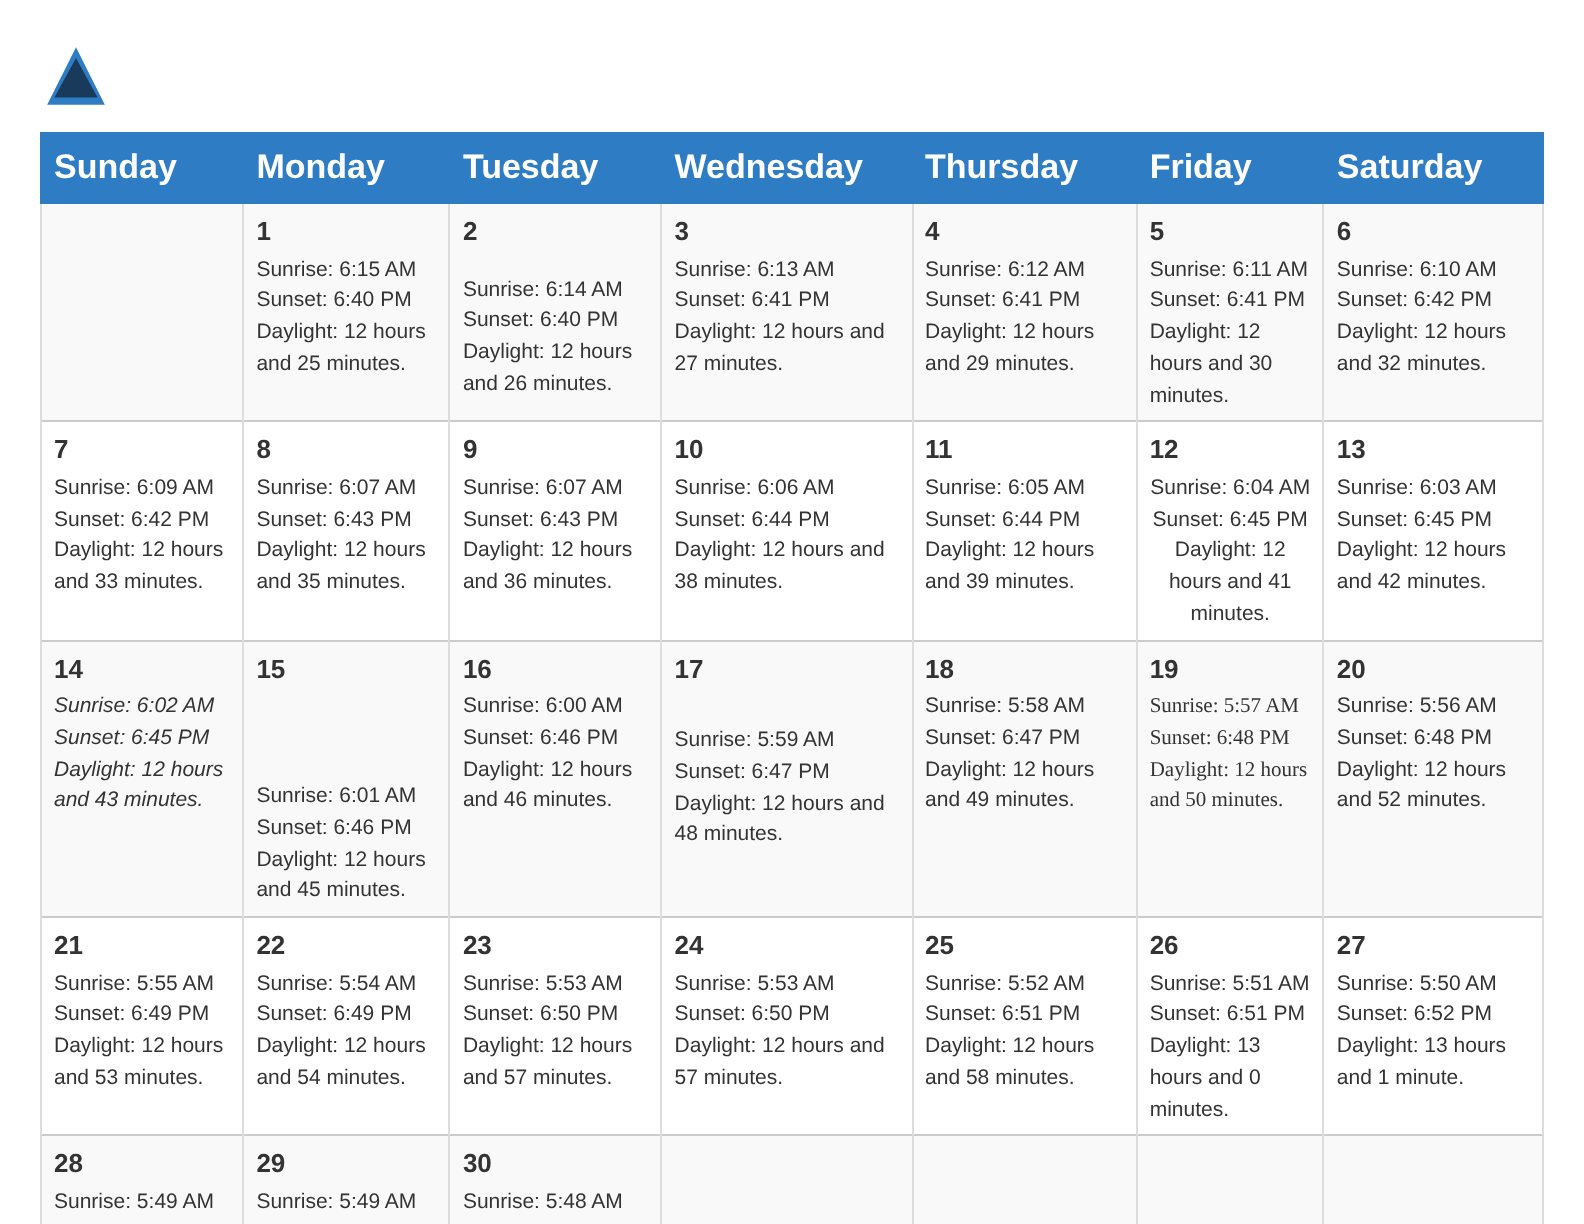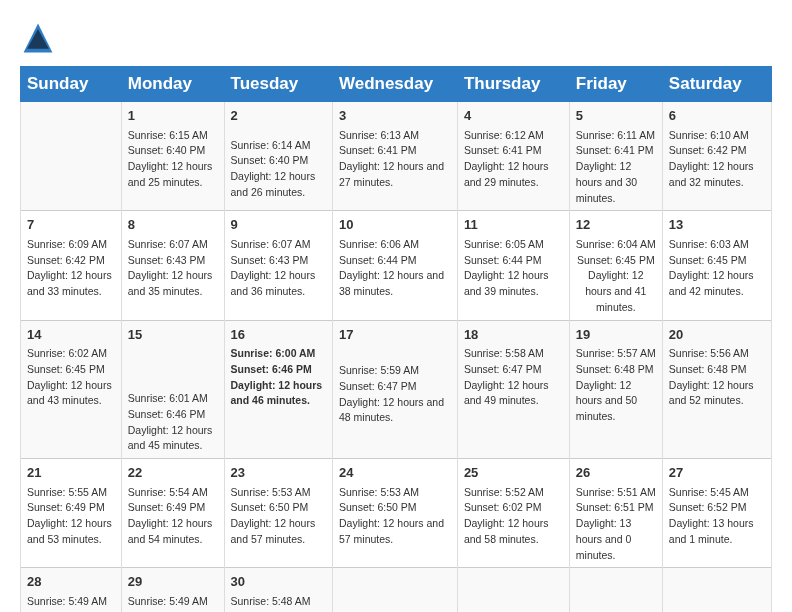--- a/index.html
+++ b/index.html
@@ -203,51 +203,51 @@
         <td>
           <span class="day-num">13</span>
           <div class="cell-info" style="white-space: pre-line;">Sunrise: 6:03 AM
 Sunset: 6:45 PM
 Daylight: 12 hours and 42 minutes.</div>
         </td>
       </tr>
       <tr>
         <td>
           <span class="day-num">14</span>
-          <div class="cell-info" style="white-space: pre-line;">Sunrise: 6:02 AM
+          <div class="cell-info" style="white-space: pre-line; font-style: italic;">Sunrise: 6:02 AM
 Sunset: 6:45 PM
 Daylight: 12 hours and 43 minutes.</div>
         </td>
         <td>
           <span class="day-num">15</span>
           <div class="cell-info" style="white-space: pre-line; margin-top: 47px;">Sunrise: 6:01 AM
 Sunset: 6:46 PM
 Daylight: 12 hours and 45 minutes.</div>
         </td>
         <td>
           <span class="day-num">16</span>
-          <div class="cell-info" style="white-space: pre-line; font-weight: bold;">Sunrise: 6:00 AM
+          <div class="cell-info" style="white-space: pre-line;">Sunrise: 6:00 AM
 Sunset: 6:46 PM
 Daylight: 12 hours and 46 minutes.</div>
         </td>
         <td>
           <span class="day-num">17</span>
           <div class="cell-info" style="white-space: pre-line; margin-top: 19px;">Sunrise: 5:59 AM
 Sunset: 6:47 PM
 Daylight: 12 hours and 48 minutes.</div>
         </td>
         <td>
           <span class="day-num">18</span>
           <div class="cell-info" style="white-space: pre-line;">Sunrise: 5:58 AM
 Sunset: 6:47 PM
 Daylight: 12 hours and 49 minutes.</div>
         </td>
         <td>
           <span class="day-num">19</span>
-          <div class="cell-info" style="white-space: pre-line;">Sunrise: 5:57 AM
+          <div class="cell-info" style="white-space: pre-line; font-family: Liberation Serif, serif;">Sunrise: 5:57 AM
 Sunset: 6:48 PM
 Daylight: 12 hours and 50 minutes.</div>
         </td>
         <td>
           <span class="day-num">20</span>
           <div class="cell-info" style="white-space: pre-line;">Sunrise: 5:56 AM
 Sunset: 6:48 PM
 Daylight: 12 hours and 52 minutes.</div>
         </td>
       </tr>
@@ -272,32 +272,32 @@
         </td>
         <td>
           <span class="day-num">24</span>
           <div class="cell-info" style="white-space: pre-line;">Sunrise: 5:53 AM
 Sunset: 6:50 PM
 Daylight: 12 hours and 57 minutes.</div>
         </td>
         <td>
           <span class="day-num">25</span>
           <div class="cell-info" style="white-space: pre-line;">Sunrise: 5:52 AM
-Sunset: 6:02 PM
+Sunset: 6:51 PM
 Daylight: 12 hours and 58 minutes.</div>
         </td>
         <td>
           <span class="day-num">26</span>
           <div class="cell-info" style="white-space: pre-line;">Sunrise: 5:51 AM
 Sunset: 6:51 PM
 Daylight: 13 hours and 0 minutes.</div>
         </td>
         <td>
           <span class="day-num">27</span>
-          <div class="cell-info" style="white-space: pre-line;">Sunrise: 5:45 AM
+          <div class="cell-info" style="white-space: pre-line;">Sunrise: 5:50 AM
 Sunset: 6:52 PM
 Daylight: 13 hours and 1 minute.</div>
         </td>
       </tr>
       <tr>
         <td>
           <span class="day-num">28</span>
           <div class="cell-info" style="white-space: pre-line;">Sunrise: 5:49 AM
 Sunset: 6:52 PM
 Daylight: 13 hours and 2 minutes.</div>

